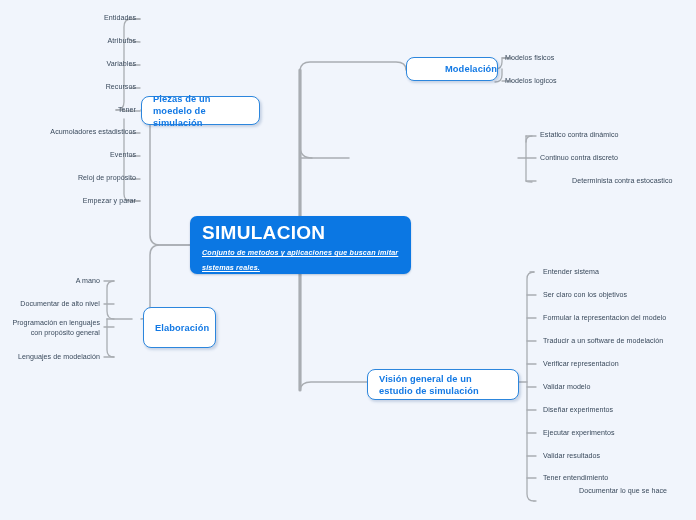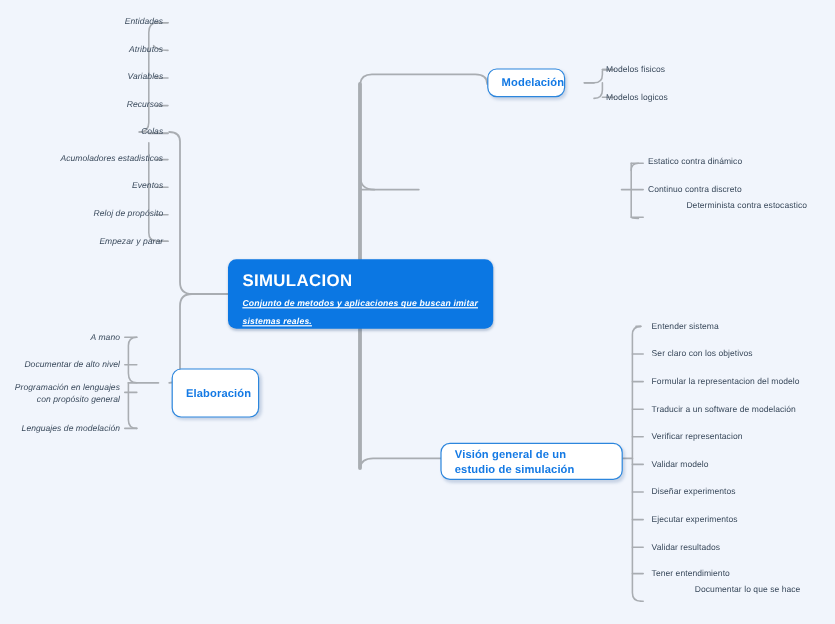--- a/index.html
+++ b/index.html
@@ -18,21 +18,21 @@
     position:absolute;
     left:190px;top:216px;width:221px;height:58px;
     background:#0b77e3;
     border-radius:7px;
     box-sizing:border-box;
     padding:9px 12px 0 12px;
     box-shadow:0 1px 2px rgba(20,60,110,.25);
   }
   .root-title{
     color:#ffffff;
-    font-size:14px;
+    font-size:19px;
     font-weight:bold;
     letter-spacing:.3px;
     line-height:16px;
     margin:0 0 4px 0;
   }
   .root-sub{
     color:#ffffff;
     font-size:7.2px;
     font-style:italic;
     font-weight:bold;
@@ -66,21 +66,21 @@
   
   .leaf{
     position:absolute;
     color:#39495b;
     font-size:7.1px;
     line-height:9.5px;
     letter-spacing:.05px;
     white-space:pre;
   }
   .leaf.right{text-align:left;}
-  .leaf.left{text-align:right;font-style:italic;}
+  .leaf.left{text-align:right;}
 </style>
 </head>
 <body>
 
 <div id="canvas">
 
   <svg class="links" viewBox="0 0 696 520">
     <g fill="none" stroke="#a9adb2" stroke-linecap="round" stroke-linejoin="round">
 
       <path d="M300,216 L300,70" stroke-width="3.2"></path>
@@ -148,50 +148,53 @@
       <path d="M527,478 L536,478" stroke-width="1.3"></path>
       <path d="M534,501 L536,501" stroke-width="1.3"></path>
     </g>
   </svg>
 
   <div class="root-node">
     <div class="root-title">SIMULACION</div>
     <span class="root-sub">Conjunto de metodos y aplicaciones que buscan imitar sistemas reales.</span>
   </div>
 
-
-  <div class="branch" style="left:406px;top:57px;width:65px;height:24px;">
+  <div class="branch" style="left:141px;top:96px;width:119px;height:29px;">
+    <span class="branch-label">Piezas de un moedelo de simulación</span>
+  </div>
+
+  <div class="branch" style="left:406px;top:57px;width:92px;height:24px;padding-left:27px;">
     <span class="branch-label">Modelación</span>
   </div>
 
 
   <div class="branch" style="left:143px;top:307px;width:73px;height:41px;">
     <span class="branch-label">Elaboración</span>
   </div>
 
   <div class="branch" style="left:367px;top:369px;width:152px;height:31px;">
     <span class="branch-label">Visión general de un estudio de simulación</span>
   </div>
 
   <div class="leaf left" style="left:0px;top:14px;width:136px;">Entidades</div>
   <div class="leaf left" style="left:0px;top:37px;width:136px;">Atributos</div>
   <div class="leaf left" style="left:0px;top:60px;width:136px;">Variables</div>
   <div class="leaf left" style="left:0px;top:83px;width:136px;">Recursos</div>
-  <div class="leaf left" style="left:0px;top:106px;width:136px;">Colas</div>
+  <div class="leaf left" style="left:0px;top:106px;width:136px;">Tener</div>
   <div class="leaf left" style="left:0px;top:128px;width:136px;">Acumoladores estadisticos</div>
   <div class="leaf left" style="left:0px;top:151px;width:136px;">Eventos</div>
   <div class="leaf left" style="left:0px;top:174px;width:136px;">Reloj de propósito</div>
   <div class="leaf left" style="left:0px;top:197px;width:136px;">Empezar y parar</div>
 
   <div class="leaf right" style="left:505px;top:54px;">Modelos fisicos</div>
   <div class="leaf right" style="left:505px;top:77px;">Modelos logicos</div>
 
   <div class="leaf right" style="left:540px;top:131px;">Estatico contra dinámico</div>
   <div class="leaf right" style="left:540px;top:154px;">Continuo contra discreto</div>
-  <div class="leaf right" style="left:540px;top:167px;padding-left:32px;">Determinista contra estocastico</div>
+  <div class="leaf right" style="left:540px;top:177px;padding-left:32px;">Determinista contra estocastico</div>
 
   <div class="leaf left" style="left:0px;top:277px;width:100px;">A mano</div>
   <div class="leaf left" style="left:0px;top:300px;width:100px;">Documentar de alto nivel</div>
   <div class="leaf left" style="left:0px;top:319px;width:100px;white-space:normal;line-height:9.5px;">Programación en lenguajes con propósito general</div>
   <div class="leaf left" style="left:0px;top:353px;width:100px;">Lenguajes de modelación</div>
 
   <div class="leaf right" style="left:543px;top:268px;">Entender sistema</div>
   <div class="leaf right" style="left:543px;top:291px;">Ser claro con los objetivos</div>
   <div class="leaf right" style="left:543px;top:314px;">Formular la representacion del modelo</div>
   <div class="leaf right" style="left:543px;top:337px;">Traducir a un software de modelación</div>

